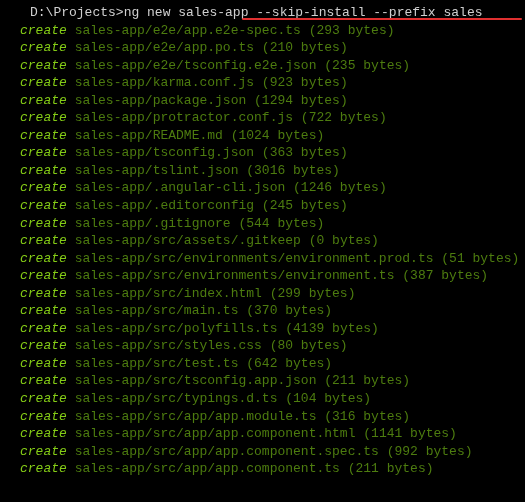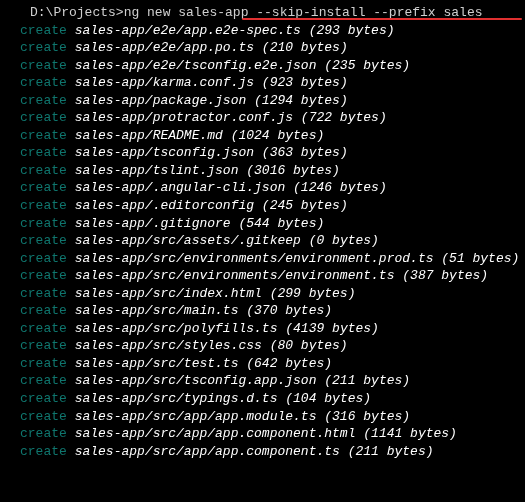--- a/index.html
+++ b/index.html
@@ -23,22 +23,22 @@
     }
     .underline {
       position: absolute;
       top: 14px;
       left: 212px;
       width: 280px;
       height: 2px;
       background: #e03030;
       border-radius: 1px;
     }
-    .create { color: #0f766e; }
-    .file { color: #ffffff; font-style: italic; }
+    .create { color: #84cc16; font-style: italic; }
+    .file { color: #4d7c0f; }
     .indent { display: inline-block; width: 14px; }
     .row { white-space: pre; }
   </style>
 </head>
 <body>
 
 <div class="prompt-line">
   <span>D:\Projects&gt;</span><span>ng new sales-app --skip-install --prefix sales</span>
   <div class="underline"></div>
 </div>
@@ -61,14 +61,15 @@
     <div class="row"><span class="indent"></span><span class="create">create</span> <span class="file">sales-app/src/environments/environment.ts</span><span class="file"> (387 bytes)</span></div>
     <div class="row"><span class="indent"></span><span class="create">create</span> <span class="file">sales-app/src/index.html</span><span class="file"> (299 bytes)</span></div>
     <div class="row"><span class="indent"></span><span class="create">create</span> <span class="file">sales-app/src/main.ts</span><span class="file"> (370 bytes)</span></div>
     <div class="row"><span class="indent"></span><span class="create">create</span> <span class="file">sales-app/src/polyfills.ts</span><span class="file"> (4139 bytes)</span></div>
     <div class="row"><span class="indent"></span><span class="create">create</span> <span class="file">sales-app/src/styles.css</span><span class="file"> (80 bytes)</span></div>
     <div class="row"><span class="indent"></span><span class="create">create</span> <span class="file">sales-app/src/test.ts</span><span class="file"> (642 bytes)</span></div>
     <div class="row"><span class="indent"></span><span class="create">create</span> <span class="file">sales-app/src/tsconfig.app.json</span><span class="file"> (211 bytes)</span></div>
     <div class="row"><span class="indent"></span><span class="create">create</span> <span class="file">sales-app/src/typings.d.ts</span><span class="file"> (104 bytes)</span></div>
     <div class="row"><span class="indent"></span><span class="create">create</span> <span class="file">sales-app/src/app/app.module.ts</span><span class="file"> (316 bytes)</span></div>
     <div class="row"><span class="indent"></span><span class="create">create</span> <span class="file">sales-app/src/app/app.component.html</span><span class="file"> (1141 bytes)</span></div>
+    <div class="row"><span class="indent"></span><span class="create">create</span> <span class="file">sales-app/src/app/app.component.spec.ts</span><span class="file"> (992 bytes)</span></div>
     <div class="row"><span class="indent"></span><span class="create">create</span> <span class="file">sales-app/src/app/app.component.ts</span><span class="file"> (211 bytes)</span></div>
   </div>
 
 </body></html>

